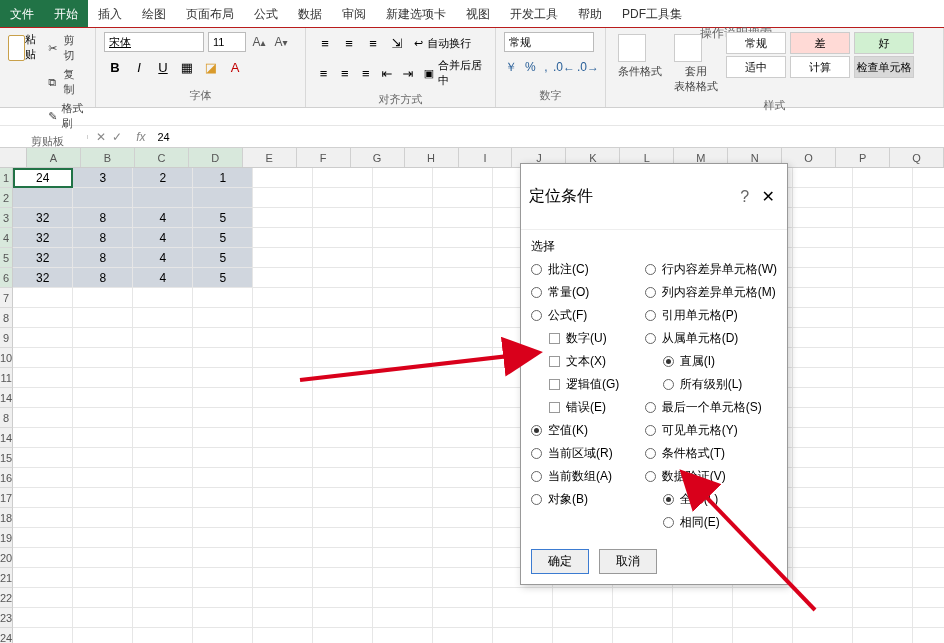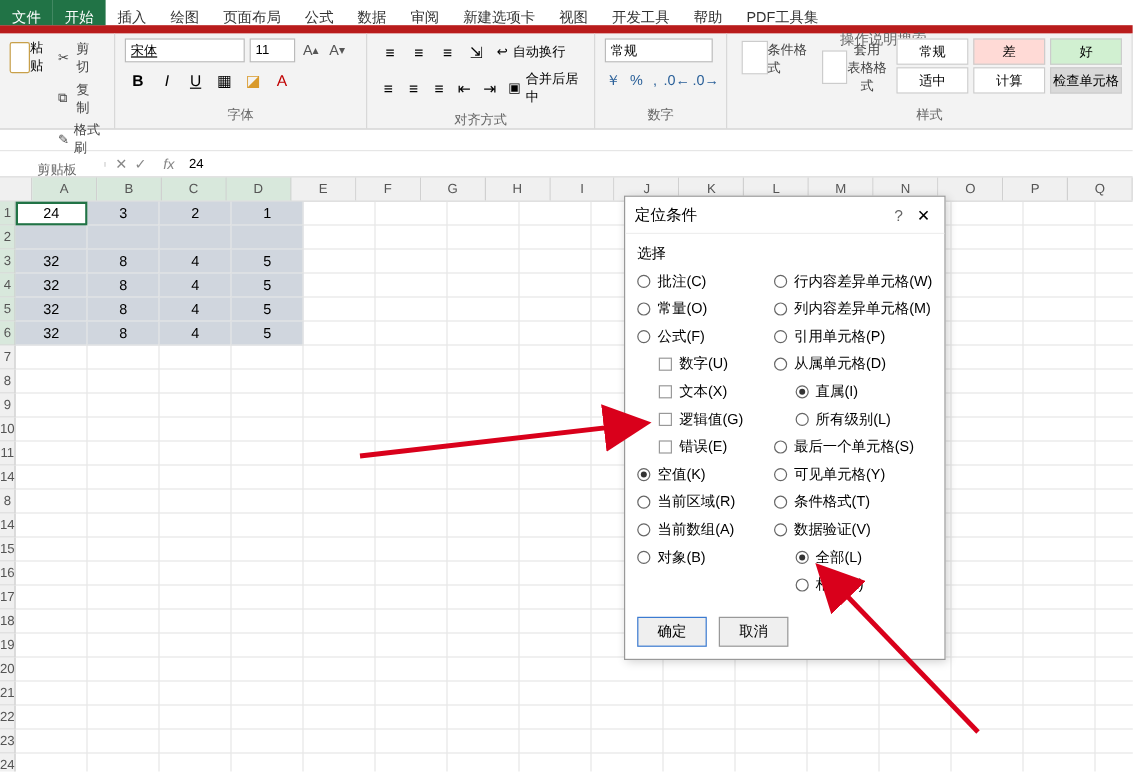--- a/index.html
+++ b/index.html
@@ -1,19 +1,19 @@
 <!DOCTYPE html>
 <html><head>
   <meta charset="utf-8">
   <style>
     * { margin: 0; padding: 0; box-sizing: border-box; }
     body { font-family: "Microsoft YaHei", Arial, sans-serif; font-size: 12px; background: #fff; overflow: hidden; width: 944px; height: 643px; position: relative; }
 
     
-    .tabs { display: flex; background: #fff; height: 28px; border-bottom: 7px solid #b91c1c; }
+    .tabs { display: flex; background: #fff; height: 28px; border-bottom: 1px solid #b91c1c; }
     .tab { padding: 6px 10px; font-size: 12px; color: #333; cursor: pointer; }
     .tab.file { background: #217346; color: #fff; }
     .tab.active { background: #217346; color: #fff; }
     .search-hint { display: flex; align-items: center; gap: 4px; padding: 6px 8px; color: #666; flex-direction: column; }
 
     
     .ribbon { display: flex; background: #f3f3f3; border-bottom: 1px solid #d0d0d0; height: 80px; }
     .group { border-right: 1px solid #d8d8d8; padding: 4px 8px; display: flex; flex-direction: column; justify-content: space-between; }
     .group-label { text-align: center; font-size: 11px; color: #666; padding-top: 2px; }
     .group-body { display: flex; gap: 4px; align-items: flex-start; flex: 1; }
@@ -41,21 +41,21 @@
     .wrap-text { display: flex; align-items: center; gap: 4px; font-size: 11px; padding: 2px 4px; }
 
     
     .num-body { display: flex; flex-direction: column; gap: 6px; }
     .num-sel { width: 90px; }
     .num-row2 { display: flex; gap: 6px; }
     .num-icon { width:18px;height:18px;border:1px solid transparent;display:flex;align-items:center;justify-content:center;font-size:12px;color:#2a6099;}
 
     
     .styles-body { display: flex; gap: 4px; align-items: flex-start; }
-    .style-btn { display: flex; flex-direction: row; align-items: center; font-size: 11px; color: #444; padding: 2px 4px; font-family: Liberation Mono, monospace; }
+    .style-btn { display: flex; flex-direction: column; align-items: flex-start; font-size: 11px; color: #444; padding: 2px 4px; font-family: Liberation Mono, monospace; }
     .style-icon { width: 28px; height: 28px; border: 1px solid #ccc; background: #fff; margin-bottom: 2px; }
     .cell-styles { display: flex; flex-direction: column; gap: 2px; }
     .cs-row { display: flex; gap: 4px; }
     .cs-chip { width: 60px; height: 22px; border: 1px solid #ccc; display: flex; align-items: center; justify-content: center; font-size: 11px; }
     .cs-normal { background: #fff; }
     .cs-good { background: #ffdad6; }
     .cs-hao { background: #d1f0d1; }
     .cs-shizhong { background: #fff; }
     .cs-jisuan { background: #fff; }
     .cs-check { background: #d9d9d9; }
@@ -79,21 +79,21 @@
     .rowhead { height:20px; background:#f0f0f0; border-bottom:1px solid #d8d8d8; border-right:1px solid #ccc; text-align:center; font-size:11px; color:#555; line-height:20px; }
     .rowhead.sel { background:#d8e8dc; }
     .cells { position:relative; flex:1; }
     .row { display:flex; height:20px; }
     .cell { width:60px; border-right:1px solid #e6e6e6; border-bottom:1px solid #e6e6e6; text-align:center; font-size:12px; line-height:20px; }
     .cell.sel { background:#d0d6de; }
     .cell.active { background:#fff; outline:2px solid #217346; outline-offset:-2px; }
 
     
     .dialog { position:absolute; left:520px; top:163px; width:268px; background:#fff; border:1px solid #999; box-shadow: 2px 2px 8px rgba(0,0,0,0.2); }
-    .dlg-title { display:flex; align-items:center; justify-content:space-between; padding:6px 8px; font-size:13px; border-bottom:1px solid #eee; }
+    .dlg-title { display:flex; align-items:center; justify-content:space-between; padding:22px 8px; font-size:16px; border-bottom:1px solid #eee; }
     .dlg-close { cursor:pointer; padding:0 4px; }
     .dlg-help { cursor:pointer; padding:0 4px; color:#666; }
     .dlg-body { padding:8px 10px; font-size:12px; }
     .dlg-section-label { margin-bottom:6px; }
     .dlg-cols { display:flex; }
     .dlg-col { flex:1; display:flex; flex-direction:column; gap:6px; }
     .dlg-opt { display:flex; align-items:center; gap:6px; white-space:nowrap; }
     .dlg-opt.sub { padding-left: 18px; }
     .radio { width:11px; height:11px; border:1px solid #666; border-radius:50%; display:inline-block; position:relative; }
     .radio.checked::after { content:""; position:absolute; left:2px; top:2px; width:5px; height:5px; background:#333; border-radius:50%; }

